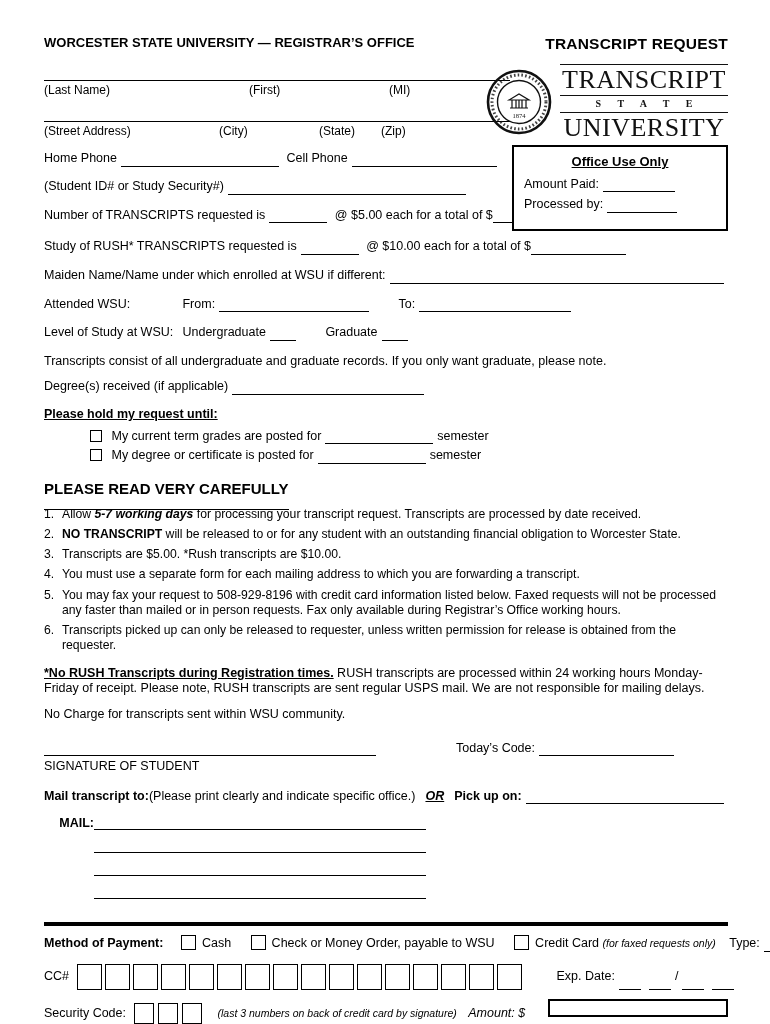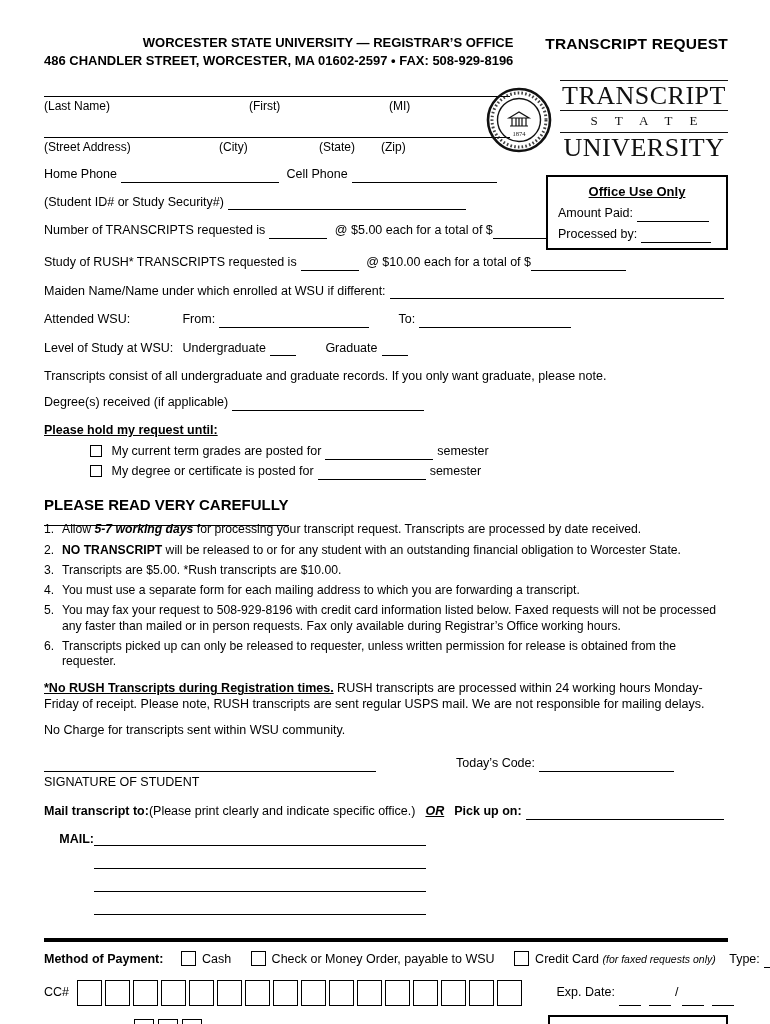--- a/index.html
+++ b/index.html
@@ -16,37 +16,37 @@
   .u { text-decoration:underline; }
   .sm { font-size:10.5px; }
   .blank { display:inline-block; border-bottom:1px solid #000; height:13px; vertical-align:bottom; margin:0 4px; }
   .line { border-bottom:1px solid #000; height:14px; }
   .cb { display:inline-block; width:12px; height:12px; border:1px solid #000; vertical-align:-2px; margin-right:6px; background:#fff; }
   .cb2 { width:15px; height:15px; vertical-align:-3px; }
   .row { margin-top:9px; white-space:nowrap; }
   .wrap { white-space:normal; }
 
   
-  .header { display:flex; justify-content:space-between; align-items:flex-start;text-align:right; }
+  .header { display:flex; justify-content:space-between; align-items:flex-start; }
   .hl { font-size:13px; line-height:1.35; }
   .title { font-size:15.5px; letter-spacing:.2px; }
 
   
   .topform { position:relative; margin-top:14px; }
 
   .logo { position:absolute; top:-4px; right:0; display:flex; align-items:center; gap:8px; }
   .seal { flex:none; }
   .wordmark { width:168px; font-family:"Liberation Serif", serif; text-align:center; color:#111; }
   .wordmark .rule { border-top:1.3px solid #111; margin:1px 0; }
   .wm1, .wm3 { font-size:26px; line-height:1.05; letter-spacing:.5px; }
-  .wm2 { font-size:13px; letter-spacing:7px; line-height:1.4; text-indent:7px; }
+  .wm2 { font-size:10px; letter-spacing:7px; line-height:1.4; text-indent:7px;font-weight:bold; }
 
   .officebox {
-    position:absolute; top:92px; right:0; width:182px;
-    border:2.5px solid #000; padding:7px 10px 5px 10px; background:#fff;
+    position:absolute; top:78px; right:0; width:216px;
+    border:2.5px solid #000; padding:7px 10px 16px 10px; background:#fff;
   }
   .ob-title { text-align:center; font-size:13px; margin-bottom:6px; }
   .ob-row { margin-top:5px; white-space:nowrap; }
 
   .labels { display:flex; font-size:12px; margin-top:2px; }
 
   .heading { font-size:15px; font-weight:bold; margin-top:16px; }
   .heading span { border-bottom:1.5px solid #000; padding-bottom:12px; }
 
   .li { display:flex; margin-top:5px; font-size:12.2px; }
@@ -72,21 +72,20 @@
   .mailblock .mlines .line { margin-bottom:9px; }
 </style>
 </head>
 <body>
 
 <div class="page">
 
   <div class="header">
     <div>
       <div class="b hl">WORCESTER STATE UNIVERSITY — REGISTRAR’S OFFICE</div>
-      <div class="b hl">486 CHANDLER STREET, WORCESTER, MA 01602-2597 • FAX: 508-929-8196</div>
     </div>
     <div class="b title">TRANSCRIPT REQUEST</div>
   </div>
 
   <div class="topform">
 
     <div class="logo">
       <svg class="seal" width="66" height="66" viewBox="0 0 66 66">
         <circle cx="33" cy="33" r="31" fill="none" stroke="#111" stroke-width="2.6"></circle>
         <circle cx="33" cy="33" r="27" fill="none" stroke="#111" stroke-width="3" stroke-dasharray="1.6 2.2" opacity="0.8"></circle>

